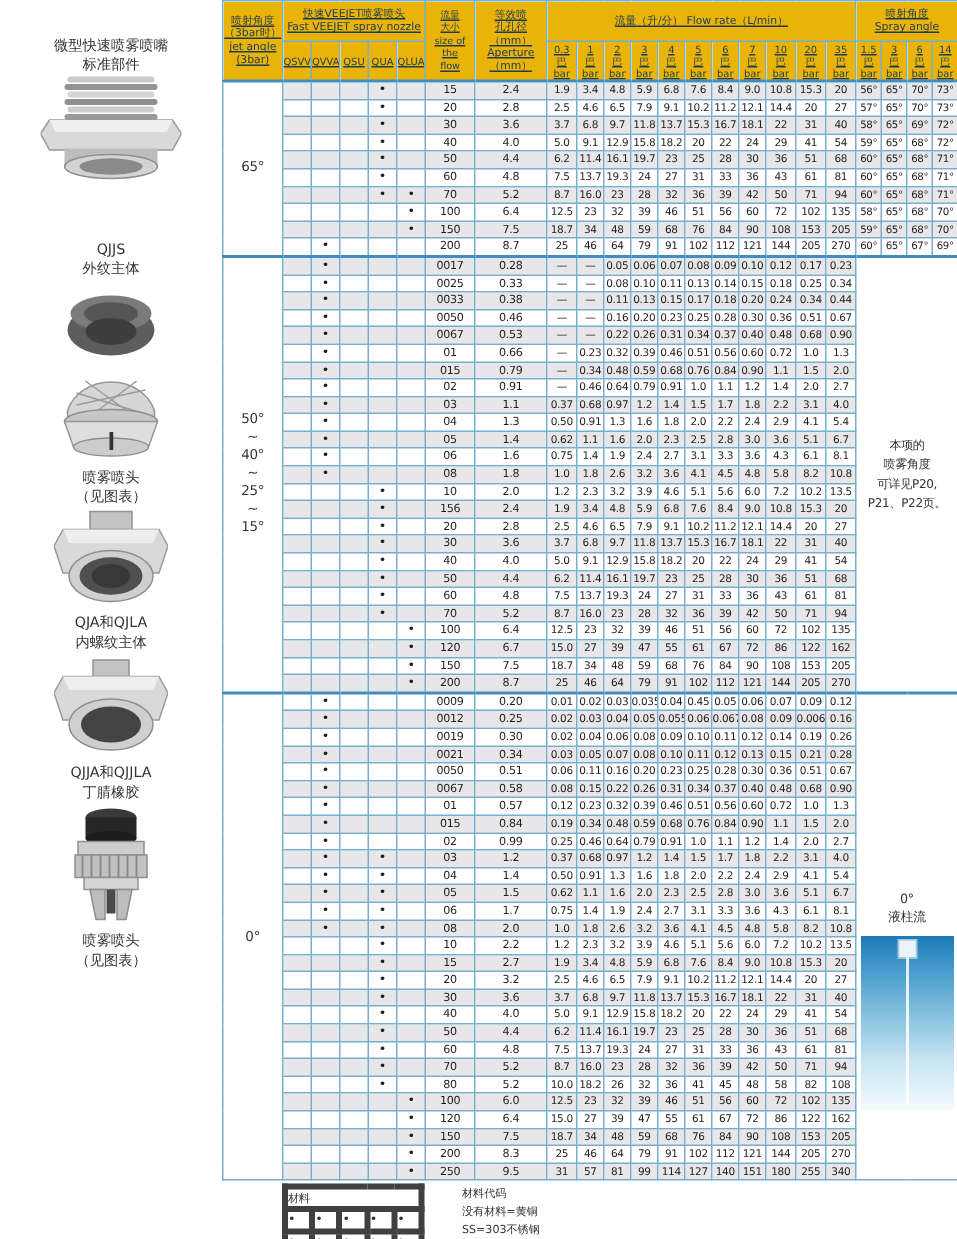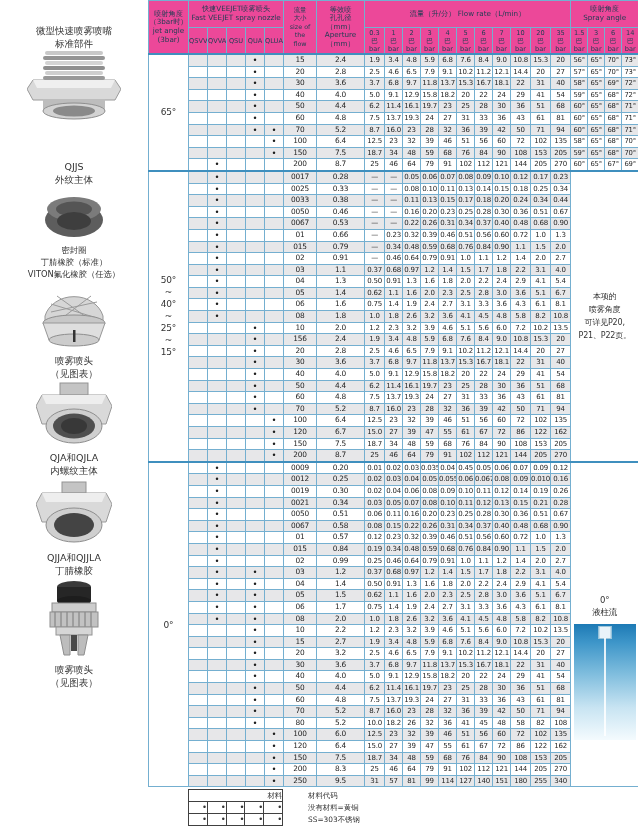--- a/index.html
+++ b/index.html
@@ -14,21 +14,21 @@
   .c1{margin-top:24px;} .i1{margin-top:0;} .c2{margin-top:40px;} .i2{margin-top:8px;}
   .c3{margin-top:6px;} .i3{margin-top:2px;} .c4{margin-top:6px;} .c5{margin-top:20px;}
   .i4{margin-top:2px;} .c6{margin-top:5px;} .i5{margin-top:4px;} .c7{margin-top:6px;}
   .i6{margin-top:2px;} .c8{margin-top:4px;}
 
   
   main{width:490px;flex:0 0 490px;}
   table.main{border-collapse:collapse;table-layout:fixed;width:490px;border:1.5px solid #3f8fbe;}
   table.main th,table.main td{border:1px solid #74afd0;padding:0;text-align:center;vertical-align:middle;
     font-weight:normal;overflow:hidden;}
-  thead th{background:#ec4899;font-size:7.2px;line-height:8.6px;color:#1c3d52;}
+  thead th{background:#eab308;font-size:7.2px;line-height:8.6px;color:#1c3d52;text-decoration:underline;}
   thead tr.h1 th{height:26px;}
   thead tr.h2 th{height:25px;font-size:6.6px;line-height:8px;}
   thead{border-bottom:1.5px solid #3f8fbe;}
   .pre{white-space:pre-line;}
   tbody td{height:10.6px;line-height:10.6px;font-size:7px;color:#1e1e1e;letter-spacing:-0.2px;}
   tbody tr.g td{background:#e7e7e9;}
   td.sec-label{background:#fff !important;font-size:9px;line-height:12px;color:#333;white-space:pre-line;}
   td.dot{font-size:8.5px;}
   td.flowsz{font-size:7.4px;}
   td.apert{font-size:7.4px;}
@@ -42,21 +42,21 @@
   .jet-img{width:62px;height:116px;margin:6px auto 0;position:relative;
     background:linear-gradient(180deg,#1d7ab5 0%,#3e96c9 16%,#7dbcdd 42%,#c8e4f2 72%,#f4fbfe 100%);}
   .jet-square{position:absolute;top:2px;left:50%;transform:translateX(-50%);width:11px;height:11px;
     background:#e9f3f9;border:1px solid #9fc6da;}
   .jet-line{position:absolute;top:14px;left:50%;transform:translateX(-50%);width:2px;height:98px;
     background:rgba(255,255,255,.85);}
 
   
   .footer{position:relative;margin-top:2px;height:38px;}
   table.mat{border-collapse:collapse;table-layout:fixed;margin-left:40px;width:95px;border:1.2px solid #3f8fbe;}
-  table.mat td{border:1px solid #404040;padding:0;text-align:right;font-size:7.4px;height:11px;line-height:11px;color:#333;}
+  table.mat td{border:4px solid #404040;padding:0;text-align:left;font-size:7.4px;height:11px;line-height:11px;color:#333;}
   table.mat td.dot{font-size:8.5px;}
   .mat-notes{position:absolute;left:160px;top:1px;font-size:7.4px;line-height:12px;color:#333;white-space:pre-line;text-align:left;}
 </style>
 </head>
 <body>
 
 <div class="page">
 
   <aside>
     <div class="cap c1">微型快速喷雾喷嘴
@@ -79,23 +79,20 @@
     <div class="cap c2">QJJS
 外纹主体</div>
 
     <svg class="img i2" width="62" height="44" viewBox="0 0 62 44">
       <ellipse cx="31" cy="26" rx="29" ry="17" fill="#5d5d5d"></ellipse>
       <ellipse cx="31" cy="15" rx="27" ry="12" fill="#7b7b7b"></ellipse>
       <ellipse cx="31" cy="15" rx="18" ry="7.5" fill="#555555"></ellipse>
       <ellipse cx="31" cy="27" rx="17" ry="9" fill="#3e3e3e"></ellipse>
     </svg>
 
-    <div class="cap c3 small">密封圈
-丁腈橡胶（标准）
-VITON氟化橡胶（任选）</div>
 
     <svg class="img i3" width="86" height="66" viewBox="0 0 86 66">
       <path d="M14,34 A30,26 0 0 1 72,34 L72,40 L14,40 Z" fill="#d6d6d6" stroke="#979797" stroke-width="1"></path>
       <g stroke="#9a9a9a" stroke-width="1">
         <line x1="20" y1="22" x2="66" y2="36"></line>
           <line x1="20" y1="30" x2="66" y2="20"></line>
         <line x1="26" y1="14" x2="62" y2="40"></line>
           <line x1="26" y1="40" x2="60" y2="14"></line>
       </g>
       <ellipse cx="43" cy="41" rx="31" ry="8" fill="#c7c7c7" stroke="#8e8e8e" stroke-width="1"></ellipse>
@@ -1051,21 +1048,21 @@
             <td class="apert">0.25</td>
             <td class="val">0.02</td>
             <td class="val">0.03</td>
             <td class="val">0.04</td>
             <td class="val">0.05</td>
             <td class="val">0.055</td>
             <td class="val">0.06</td>
             <td class="val">0.067</td>
             <td class="val">0.08</td>
             <td class="val">0.09</td>
-            <td class="val">0.010</td>
+            <td class="val">0.006</td>
             <td class="val">0.16</td>
           </tr>
           <tr>
             <td class="dot"></td>
             <td class="dot">•</td>
             <td class="dot"></td>
             <td class="dot"></td>
             <td class="dot"></td>
             <td class="flowsz">0019</td>
             <td class="apert">0.30</td>

